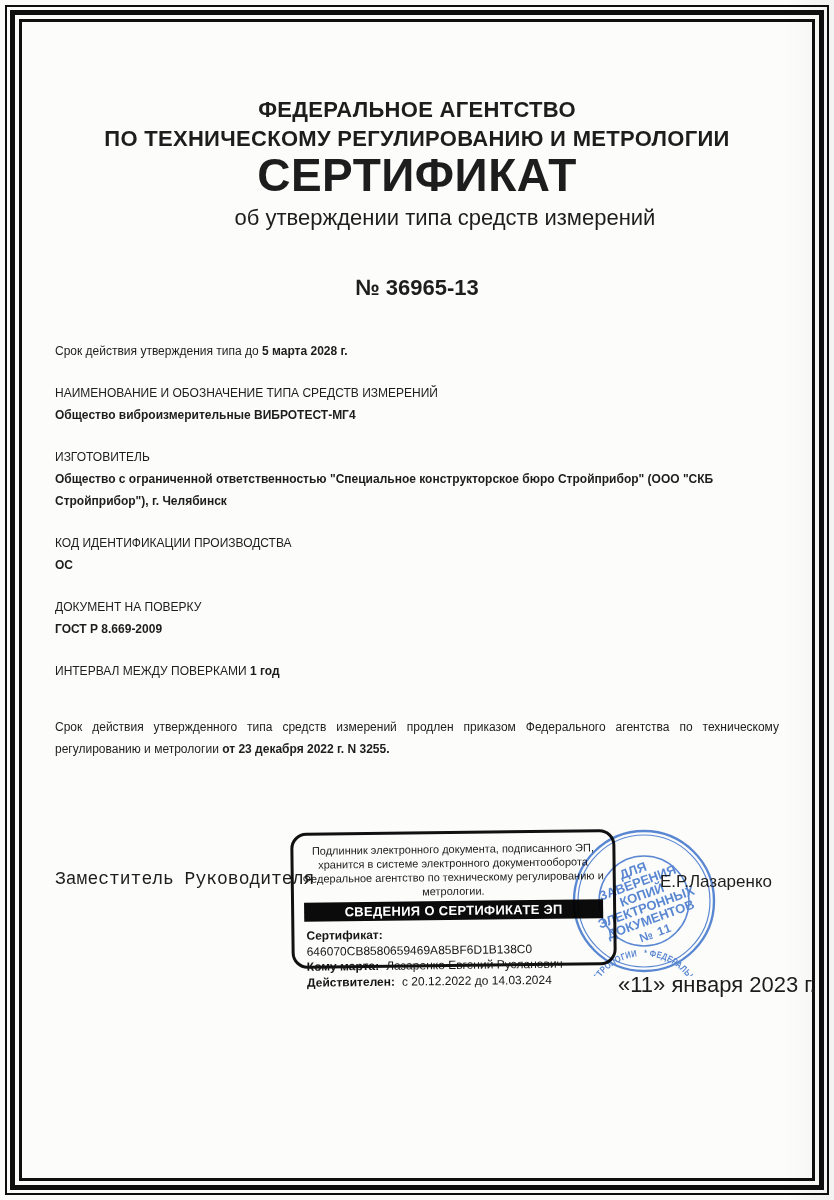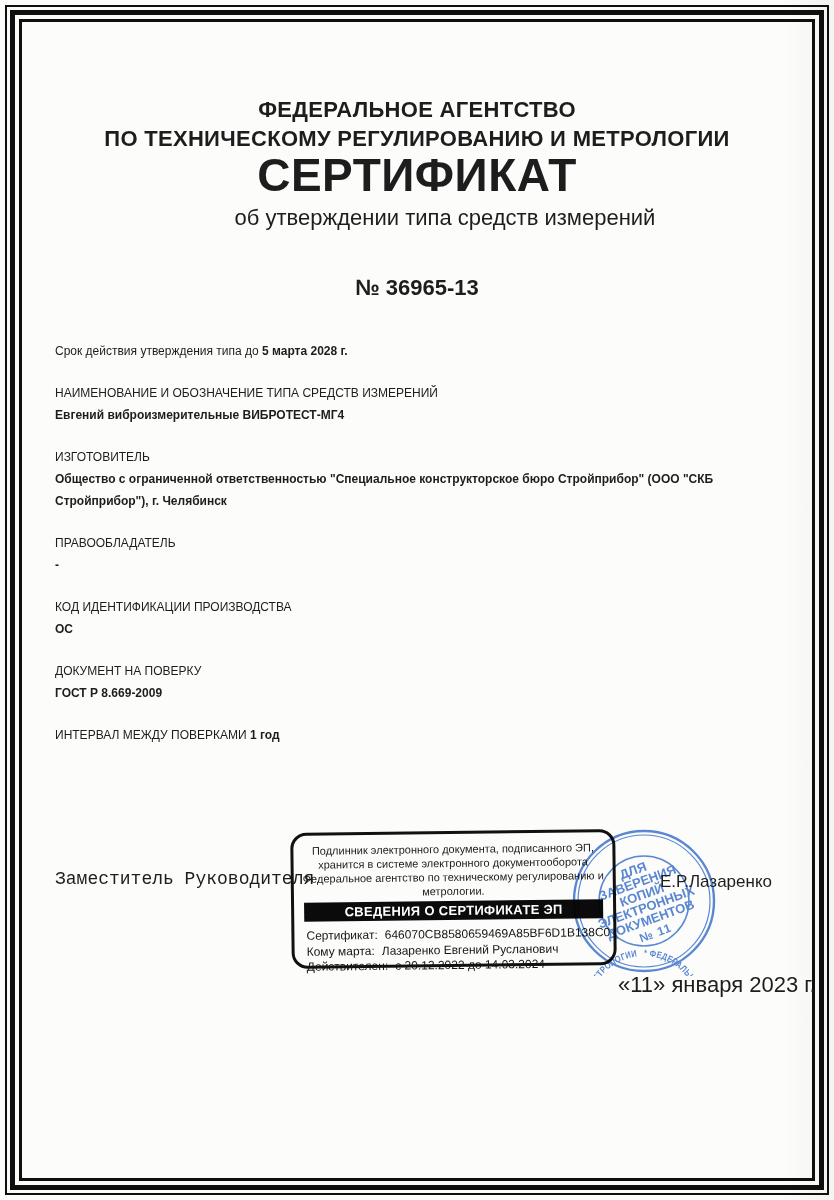--- a/index.html
+++ b/index.html
@@ -47,21 +47,21 @@
     position:absolute; left:291px; top:831px; width:325px; height:136px;
     border:3px solid #111; border-radius:16px; box-sizing:border-box;
     transform:rotate(-0.7deg); z-index:2; background:transparent;
   }
   .esign-head { padding-top:8px; text-align:center; font-size:11px; line-height:14px; color:#1a1a1a; }
   .esign-bar {
     margin:3px 10px 0 10px; height:19px; background:#0b0b0b; color:#ffffff;
     font-weight:bold; font-size:13px; line-height:19px; text-align:center; letter-spacing:0.3px;
   }
   .esign-rows { padding:7px 0 0 12px; font-size:12px; line-height:15.5px; color:#161616; }
-  .esign-row-label { display:inline-block; margin-right:7px; }
+  .esign-row-label { display:inline-block; margin-right:7px;font-weight:bold; }
 
   .stamp {
     position:absolute; left:569px; top:826px; width:150px; height:150px;
     z-index:3; mix-blend-mode:multiply; opacity:0.92;
   }
   .stamp svg { font-family:"Liberation Sans", sans-serif; }
 
   .sign-position { position:absolute; left:55px;  top:869px; font-size:18px;font-family:Liberation Mono, monospace; }
   .sign-name     { position:absolute; left:660px; top:872px; font-size:17px; z-index:4; }
   .sign-date     { position:absolute; left:618px; top:972px; font-size:22px; z-index:4; }
@@ -83,47 +83,46 @@
 <div class="cert-number">№ 36965-13</div>
 
 <div class="main">
 
   <div class="section">
     <span>Срок действия утверждения типа до </span><b>5 марта 2028 г.</b>
   </div>
 
   <div class="section">
     <div>НАИМЕНОВАНИЕ И ОБОЗНАЧЕНИЕ ТИПА СРЕДСТВ ИЗМЕРЕНИЙ</div>
-    <div class="bold">Евгений виброизмерительные ВИБРОТЕСТ-МГ4</div>
+    <div class="bold">Общество виброизмерительные ВИБРОТЕСТ-МГ4</div>
   </div>
 
   <div class="section">
     <div>ИЗГОТОВИТЕЛЬ</div>
     <div class="bold">Общество с ограниченной ответственностью "Специальное конструкторское бюро Стройприбор" (ООО "СКБ Стройприбор"), г. Челябинск</div>
   </div>
 
-  <div class="section">
-    <div>ПРАВООБЛАДАТЕЛЬ</div>
-    <div class="bold">-</div>
-  </div>
 
   <div class="section">
     <div>КОД ИДЕНТИФИКАЦИИ ПРОИЗВОДСТВА</div>
     <div class="bold">ОС</div>
   </div>
 
   <div class="section">
     <div>ДОКУМЕНТ НА ПОВЕРКУ</div>
     <div class="bold">ГОСТ Р 8.669-2009</div>
   </div>
 
   <div class="section">
     <span>ИНТЕРВАЛ МЕЖДУ ПОВЕРКАМИ </span><b>1 год</b>
   </div>
 
+  <div class="extension">
+    <span>Срок действия утвержденного типа средств измерений продлен приказом Федерального агентства по техническому регулированию и метрологии </span><b>от 23 декабря 2022 г. N 3255.</b>
+  </div>
 </div>
 
 <div class="esign-box">
   <div class="esign-head">
     <div>Подлинник электронного документа, подписанного ЭП,</div>
     <div>хранится в системе электронного документооборота</div>
     <div>Федеральное агентство по техническому регулированию и</div>
     <div>метрологии.</div>
   </div>
   <div class="esign-bar">СВЕДЕНИЯ О СЕРТИФИКАТЕ ЭП</div>

